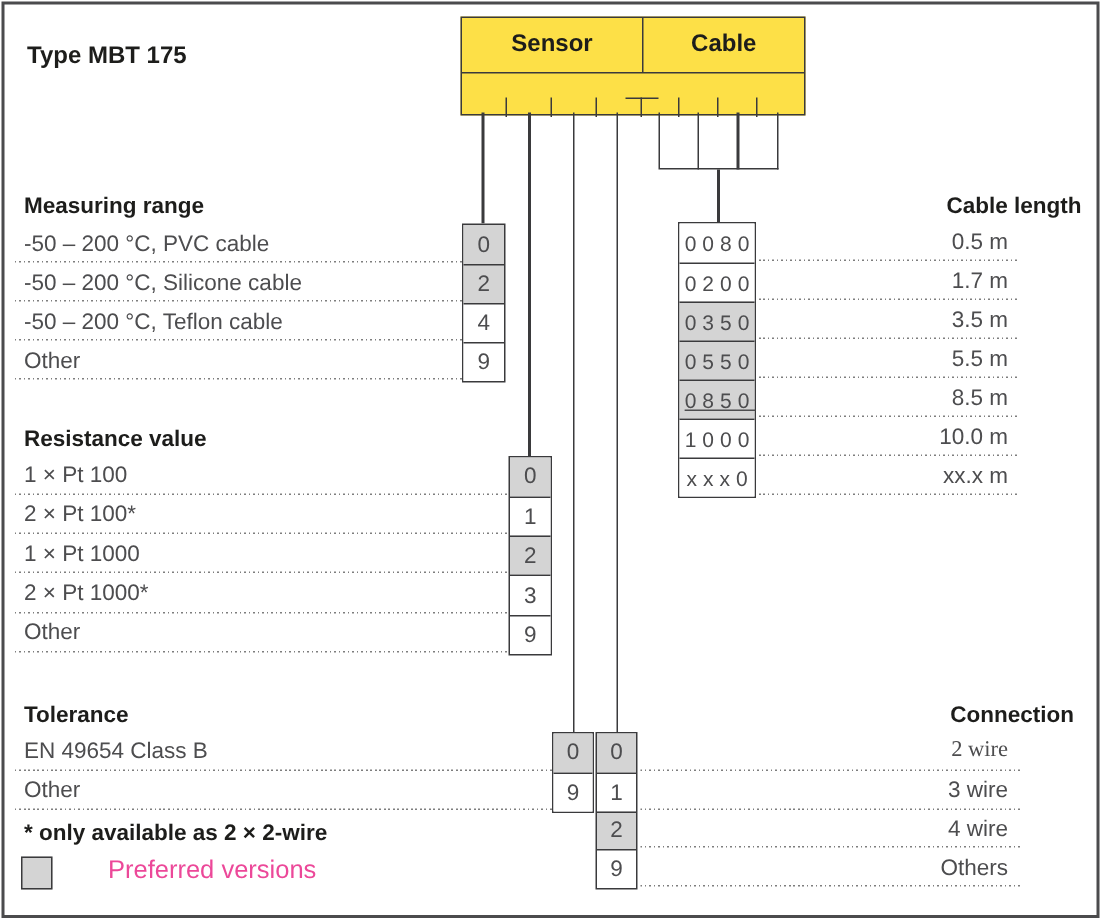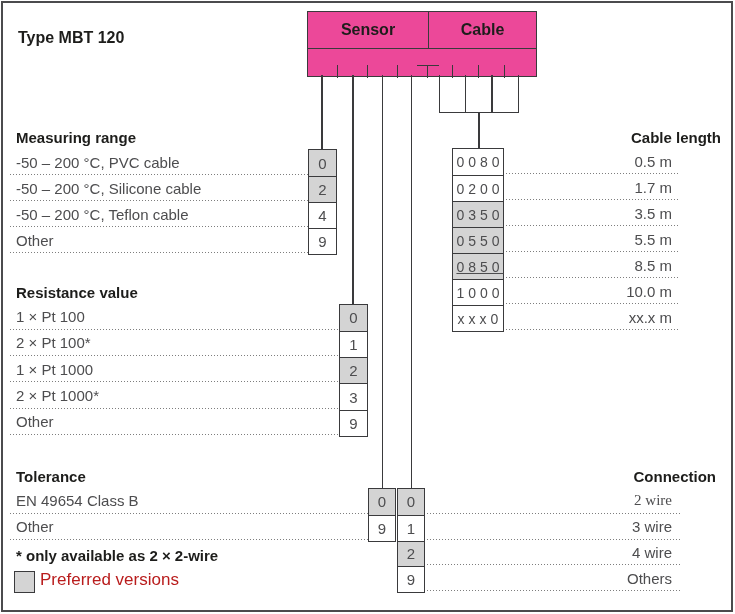--- a/index.html
+++ b/index.html
@@ -14,36 +14,36 @@
   .lbl{position:absolute;font-size:15px;color:#4d4d4f;white-space:nowrap;display:flex;align-items:center;}
   .lbl.r{justify-content:flex-end;text-align:right;}
   .dots{position:absolute;height:1px;background-image:repeating-linear-gradient(to right,#7e7e7e 0,#7e7e7e 1px,transparent 1px,transparent 3px);}
   .vline{position:absolute;width:1.5px;background:#3a3a3c;}
   .hline{position:absolute;height:1.5px;background:#3a3a3c;}
   .codecol{position:absolute;border:1.5px solid #3a3a3c;background:#ffffff;box-sizing:content-box;}
   .cell{box-sizing:border-box;display:flex;align-items:center;justify-content:center;
         font-size:15px;color:#4d4d4f;border-top:1.5px solid #3a3a3c;background:#ffffff;}
   .cell:first-child{border-top:none;}
   .cell.wide{font-size:14px;letter-spacing:4px;text-indent:4px;}
-  .topbox{position:absolute;border:1.5px solid #3a3a3c;background:#ec4899;}
+  .topbox{position:absolute;border:1.5px solid #3a3a3c;background:#fde047;}
   .topbox .labels{display:flex;height:36px;border-bottom:1.5px solid #3a3a3c;}
   .topbox .labels div{display:flex;align-items:center;justify-content:center;
         font-size:16px;font-weight:bold;color:#1d1d1b;}
   .topbox .labels div:first-child{border-right:1.5px solid #3a3a3c;}
   .footnote{position:absolute;font-size:15px;font-weight:600;color:#1d1d1b;white-space:nowrap;}
   .legend-swatch{position:absolute;border:1.5px solid #3a3a3c;}
-  .legend-text{position:absolute;font-size:17px;color:#b91c1c;white-space:nowrap;}
+  .legend-text{position:absolute;font-size:17px;color:#ec4899;white-space:nowrap;margin-left:32px;}
 </style>
 </head>
 <body>
 
 <div id="canvas">
   <div class="frame"></div>
 
-  <div class="title" style="left:18px;top:29px;">Type MBT 120</div>
+  <div class="title" style="left:18px;top:29px;">Type MBT 175</div>
 
   <div class="topbox" style="left:307px;top:11px;width:228px;height:64px;">
     <div class="labels">
       <div style="width:120px;">Sensor</div>
       <div style="flex:1;">Cable</div>
     </div>
     <div></div>
   </div>
 
   <div class="hdr" style="left:16px;top:129px;">Measuring range</div>

